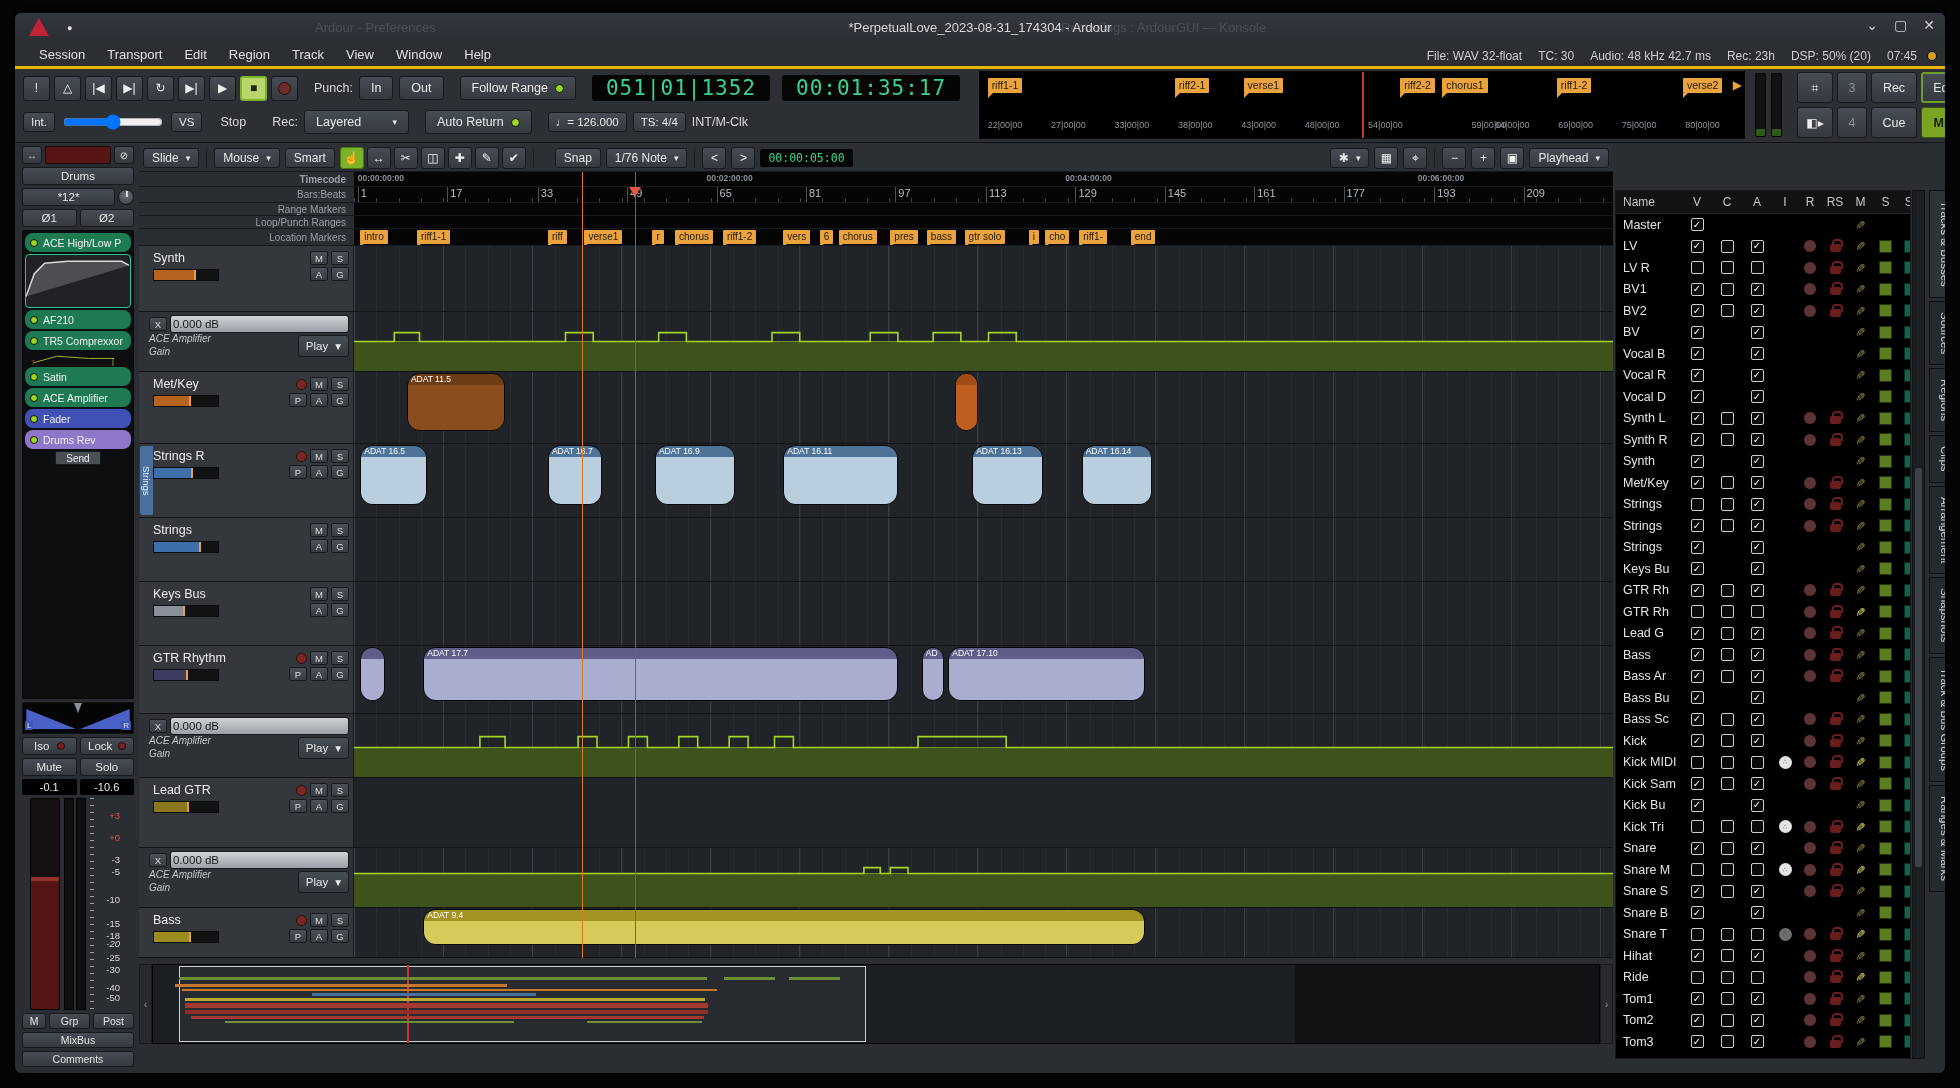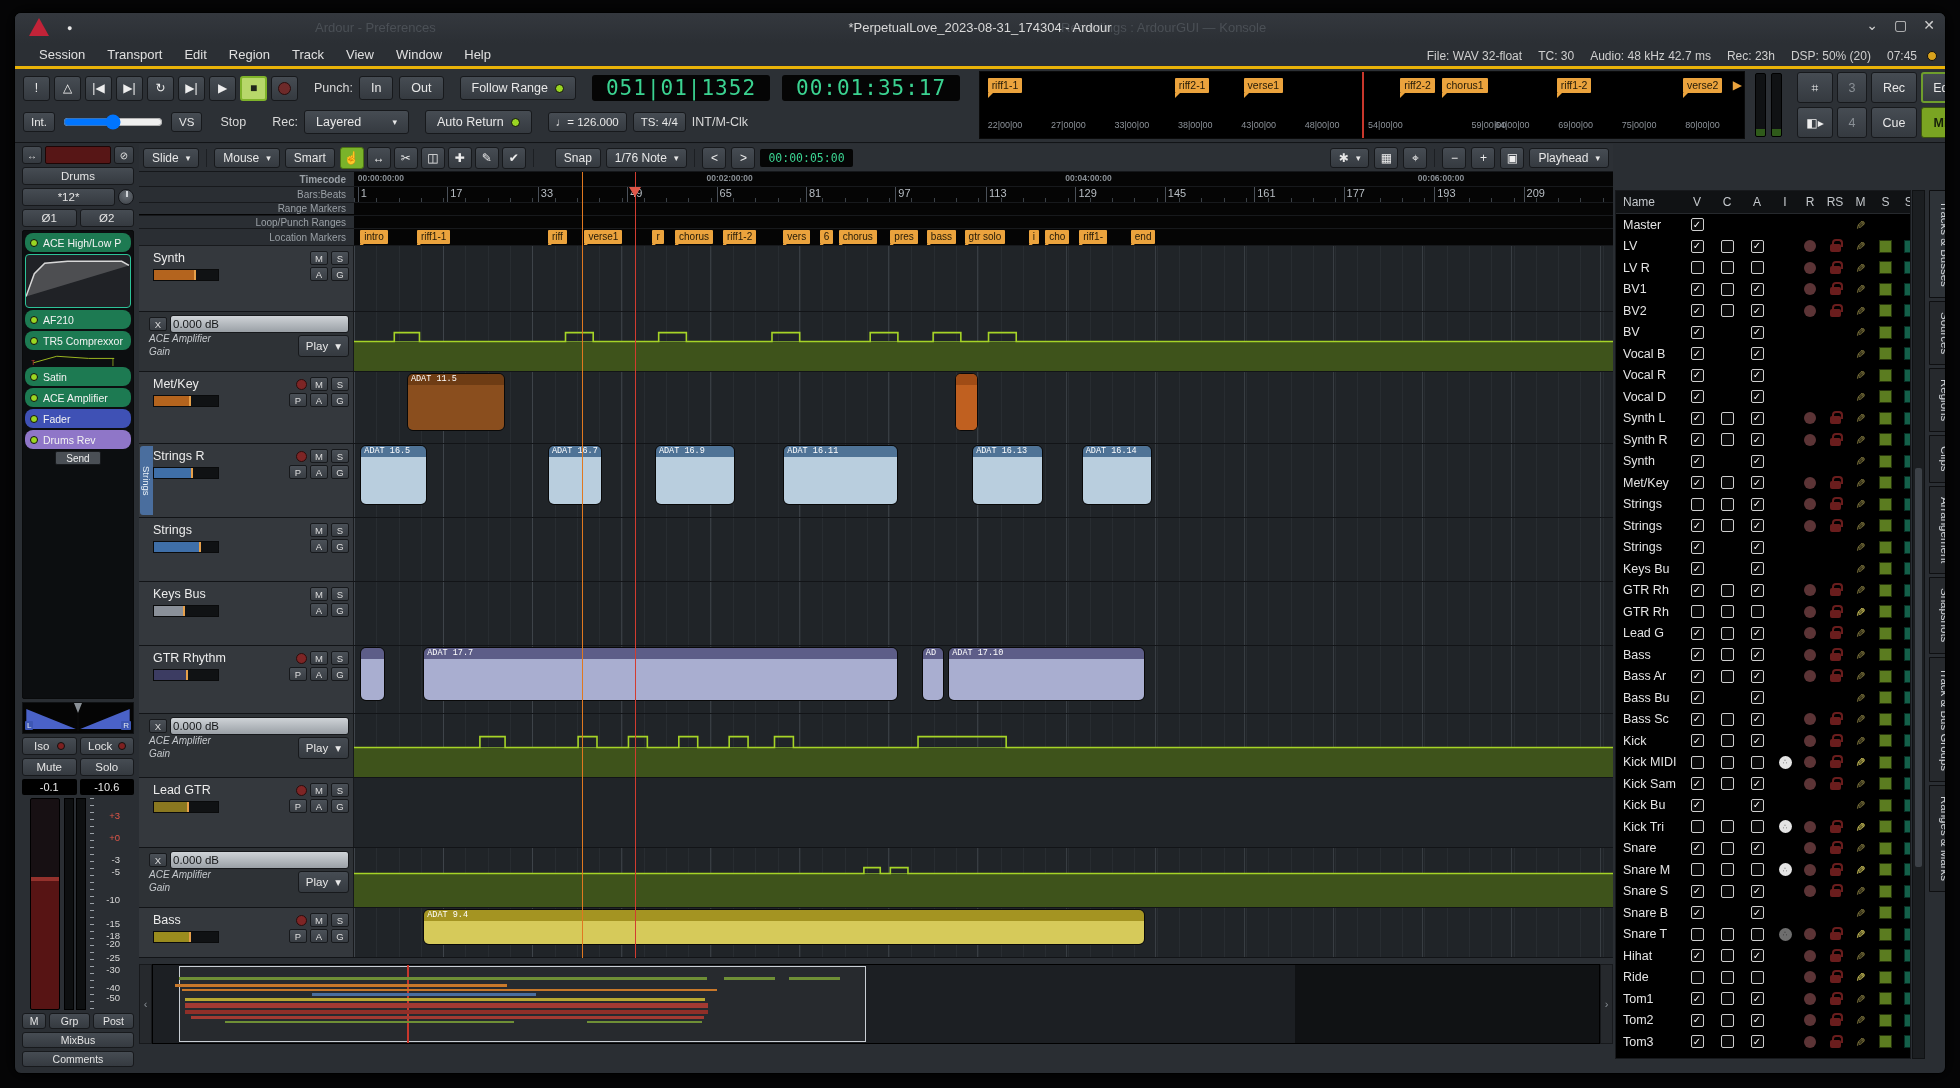--- a/index.html
+++ b/index.html
@@ -122,22 +122,22 @@
   .fbar em{position:absolute;top:0;bottom:0;width:2px;background:#ffb050;opacity:.9;}
   .grouptab{position:absolute;left:1px;top:2px;bottom:2px;width:13px;background:#4a6e9e;
     border-radius:3px 0 0 3px;color:#eaf1f8;font-size:9.5px;writing-mode:vertical-rl;
     display:flex;align-items:center;justify-content:center;}
   .tlane{position:relative;flex:1;overflow:hidden;}
   .gridl{position:absolute;inset:0;
     background-image:repeating-linear-gradient(90deg,rgba(140,150,160,.22) 0 1px,transparent 1px 89px),
     repeating-linear-gradient(90deg,rgba(120,130,140,.09) 0 1px,transparent 1px 22.3px);}
   .band{position:absolute;left:0;right:0;bottom:0;background:#3e531b;border-top:1px solid #71942c;}
   .lanesvg{position:absolute;inset:0;width:100%;height:100%;}
-  .region{position:absolute;top:1px;bottom:12px;border-radius:6px;overflow:hidden;
-    border:1px solid #090909;z-index:1;font-family:Liberation Mono, monospace;}
+  .region{position:absolute;top:1px;bottom:12px;border-radius:13px;overflow:hidden;
+    border:1px solid #090909;z-index:1;}
   .region .rh{height:11px;font-size:8.5px;color:#fff;padding:0 3px;white-space:nowrap;overflow:hidden;line-height:11px;}
   .region .rb{position:absolute;top:11px;left:0;right:0;bottom:0;}
   .wave{background-image:linear-gradient(180deg,transparent 38%,var(--wv) 38% 62%,transparent 62%),
     repeating-linear-gradient(90deg,var(--wv) 0 1px,transparent 1px 3px);}
   .st-blue .rh{background:#4f7396;} .st-blue .rb{background:#b9cede;--wv:rgba(26,58,92,.85);}
   .st-lav .rh{background:#5d5d88;} .st-lav .rb{background:#a9aed0;--wv:rgba(40,40,72,.8);}
   .st-olive .rh{background:#857722;} .st-olive .rb{background:#b5a95e;--wv:rgba(62,54,14,.85);}
   .st-yellow .rh{background:#a49422;} .st-yellow .rb{background:#d6ca5a;--wv:rgba(92,82,10,.8);}
   .st-brown .rh{background:#6e3c14;} .st-brown .rb{background:#8a4e1e;
     --wv:rgba(40,20,6,.35);}
@@ -465,21 +465,21 @@
             <i></i>
           </div>
         <div class="mscale" id="mscale">
             <span class="red" style="top: 12px;">+3</span>
             <span class="red" style="top: 34px;">+0</span>
             <span style="top: 56px;">-3</span>
             <span style="top: 68px;">-5</span>
             <span style="top: 96px;">-10</span>
             <span style="top: 120px;">-15</span>
             <span style="top: 132px;">-18</span>
-            <span style="top: 140px;">-20</span>
+            <span style="top: 140px; font-style: italic;">-20</span>
             <span style="top: 154px;">-25</span>
             <span style="top: 166px;">-30</span>
             <span style="top: 184px;">-40</span>
             <span style="top: 194px;">-50</span>
           </div>
       </div>
       <div class="botrow">
         <button class="ms-btn" style="flex:0 0 24px">M</button>
         <button class="ms-btn">Grp</button>
         <button class="ms-btn">Post</button>
@@ -565,21 +565,21 @@
                 <span class="bar-tick" style="left: 50.2%;">113</span>
                 <span class="bar-tick" style="left: 57.3%;">129</span>
                 <span class="bar-tick" style="left: 64.4%;">145</span>
                 <span class="bar-tick" style="left: 71.5%;">161</span>
                 <span class="bar-tick" style="left: 78.6%;">177</span>
                 <span class="bar-tick" style="left: 85.8%;">193</span>
                 <span class="bar-tick" style="left: 92.9%;">209</span>
                 <span class="bars-dots"></span>
               </div>
             </div>
-            <div class="rrow" style="height: 13px; flex-direction: column;">
+            <div class="rrow" style="height: 13px;">
               <div class="rlabel">Range Markers</div>
               <div class="rstrip"></div>
             </div>
             <div class="rrow" style="height: 13px;">
               <div class="rlabel">Loop/Punch Ranges</div>
               <div class="rstrip"></div>
             </div>
             <div class="rrow" style="height: 17px;">
               <div class="rlabel">Location Markers</div>
               <div class="rstrip">

